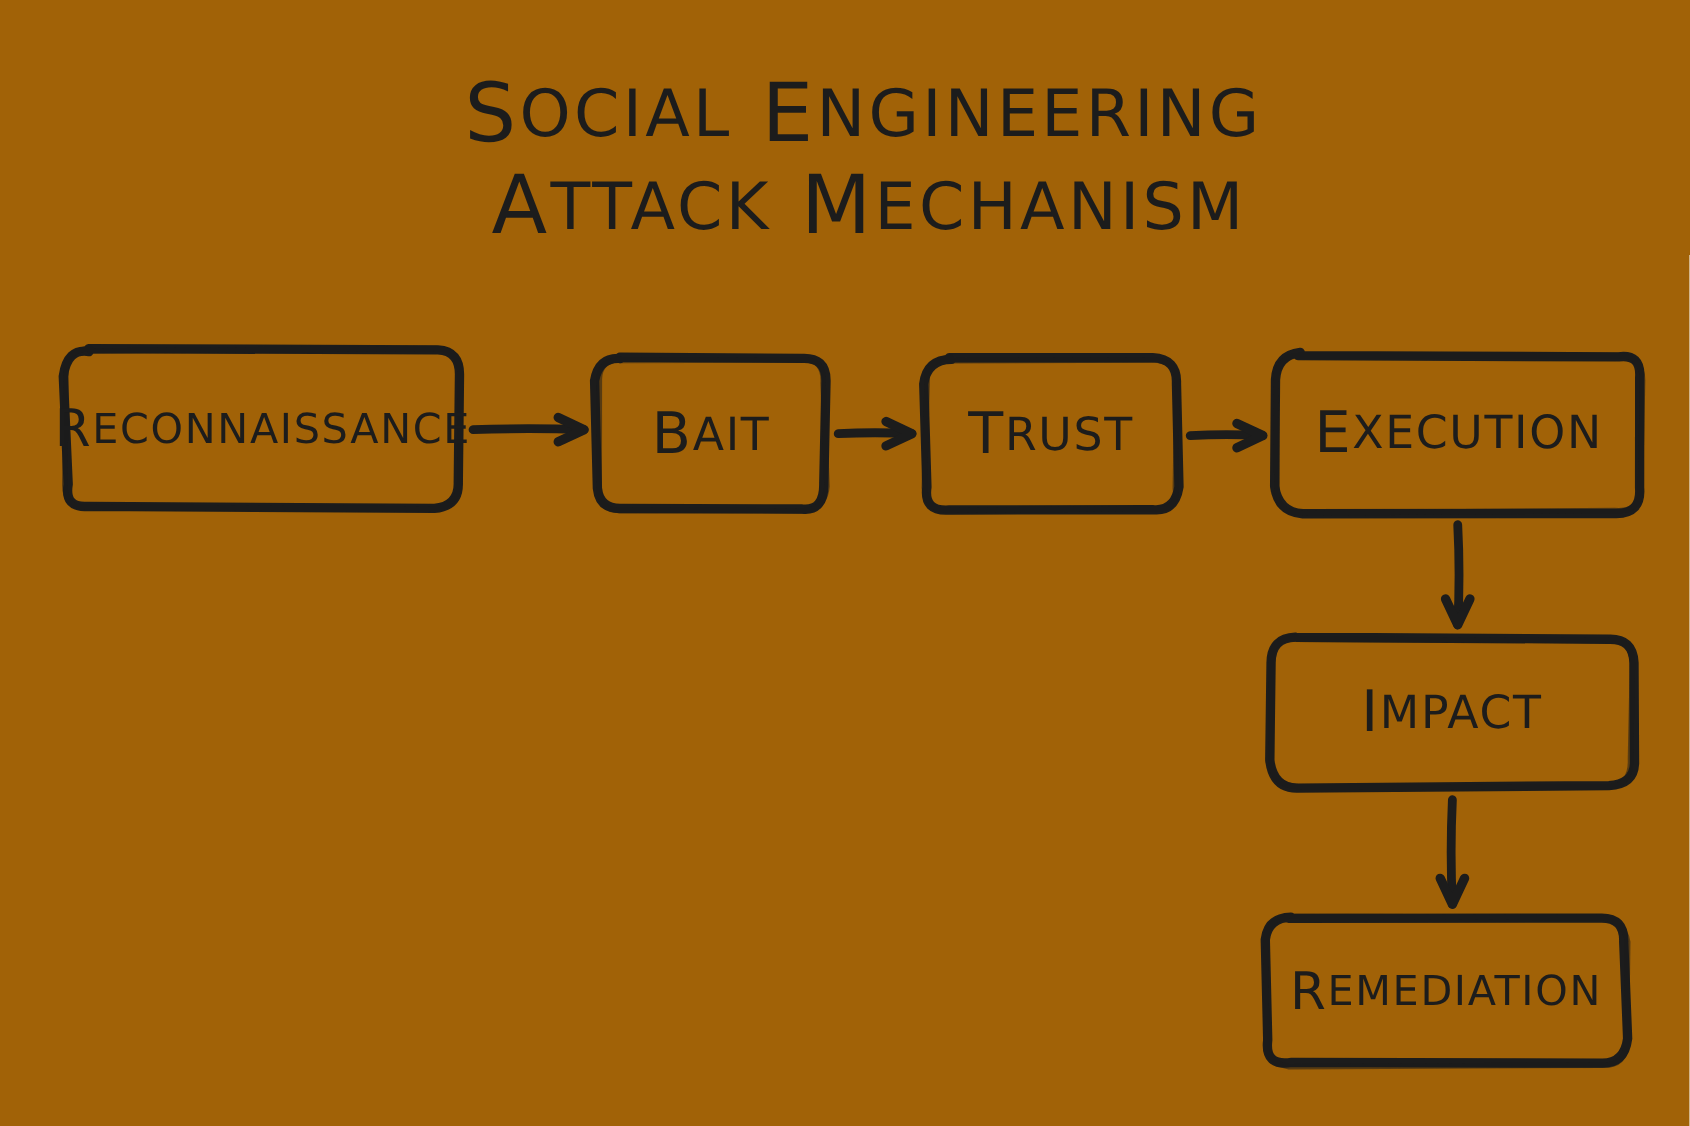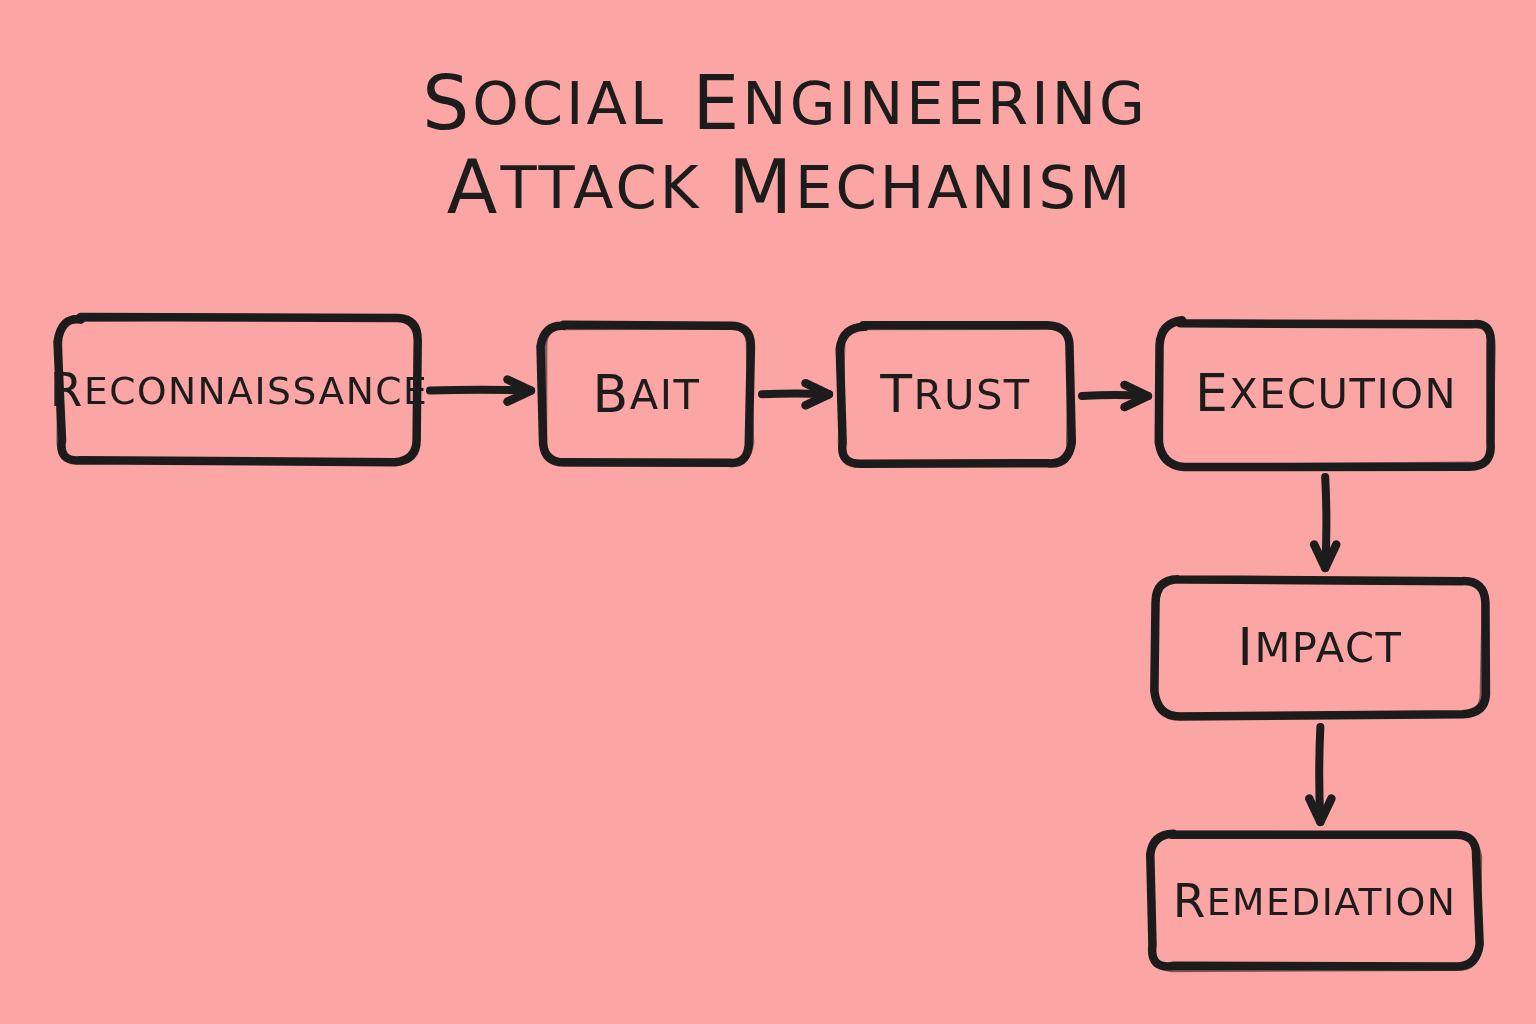--- a/index.html
+++ b/index.html
@@ -10,21 +10,21 @@
   body {
     width: 1536px;
     height: 1024px;
     overflow: hidden;
     font-family: "DejaVu Sans", sans-serif;
   }
   #canvas {
     position: relative;
     width: 1536px;
     height: 1024px;
-    background: #fca5a5;
+    background: #a16207;
   }
   #diagram-svg {
     position: absolute;
     left: 0;
     top: 0;
     width: 1536px;
     height: 1024px;
   }
   
   .hand-stroke {

